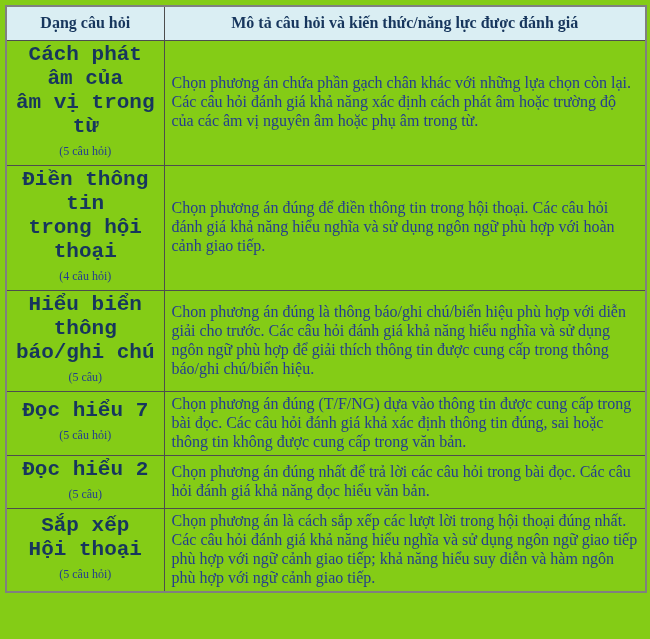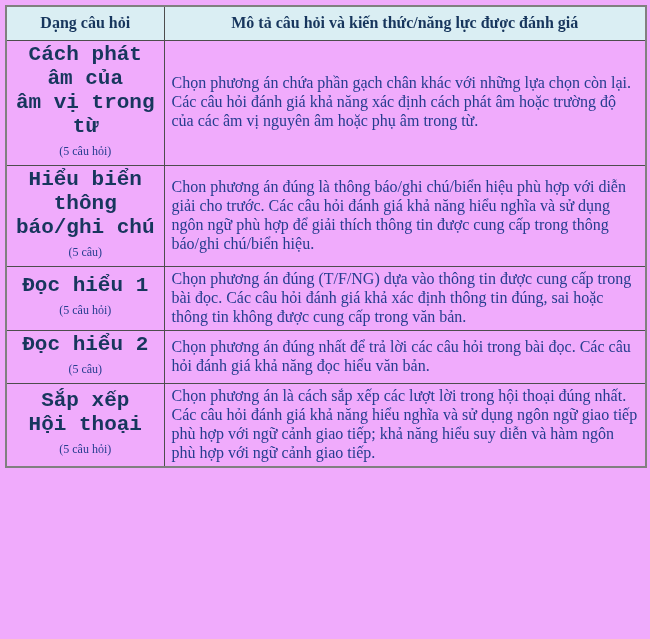--- a/index.html
+++ b/index.html
@@ -4,21 +4,21 @@
 <style>
   html, body {
     margin: 0;
     padding: 0;
     background: #ffffff;
     width: 650px;
   }
   .page {
     width: 650px;
     height: 639px;
-    background: #f0abfc;
+    background: #84cc16;
     box-sizing: border-box;
     padding: 5px;
     font-family: "Liberation Serif", serif;
   }
   table.qtable {
     width: 640px;
     border-collapse: collapse;
     border: 2px solid #808080;
     table-layout: fixed;
   }
@@ -85,29 +85,37 @@
       <tr>
         <td class="type-cell">
           <div class="type-title">Cách phát âm của
 âm vị trong từ</div>
           <div class="type-count">(5 câu hỏi)</div>
         </td>
         <td class="desc-cell">Chọn phương án chứa phần gạch chân khác với những lựa chọn còn lại. Các câu hỏi đánh giá khả năng xác định cách phát âm hoặc trường độ của các âm vị nguyên âm hoặc phụ âm trong từ.</td>
       </tr>
       <tr>
         <td class="type-cell">
+          <div class="type-title">Điền thông tin
+trong hội thoại</div>
+          <div class="type-count">(4 câu hỏi)</div>
+        </td>
+        <td class="desc-cell">Chọn phương án đúng để điền thông tin trong hội thoại. Các câu hỏi đánh giá khả năng hiểu nghĩa và sử dụng ngôn ngữ phù hợp với hoàn cảnh giao tiếp.</td>
+      </tr>
+      <tr>
+        <td class="type-cell">
           <div class="type-title">Hiểu biển
 thông báo/ghi chú</div>
           <div class="type-count">(5 câu)</div>
         </td>
         <td class="desc-cell">Chon phương án đúng là thông báo/ghi chú/biển hiệu phù hợp với diễn giải cho trước. Các câu hỏi đánh giá khả năng hiểu nghĩa và sử dụng ngôn ngữ phù hợp để giải thích thông tin được cung cấp trong thông báo/ghi chú/biển hiệu.</td>
       </tr>
       <tr>
         <td class="type-cell">
-          <div class="type-title">Đọc hiểu 1</div>
+          <div class="type-title">Đọc hiểu 7</div>
           <div class="type-count">(5 câu hỏi)</div>
         </td>
         <td class="desc-cell">Chọn phương án đúng (T/F/NG) dựa vào thông tin được cung cấp trong bài đọc. Các câu hỏi đánh giá khả xác định thông tin đúng, sai hoặc thông tin không được cung cấp trong văn bản.</td>
       </tr>
       <tr>
         <td class="type-cell">
           <div class="type-title">Đọc hiểu 2</div>
           <div class="type-count">(5 câu)</div>
         </td>
         <td class="desc-cell">Chọn phương án đúng nhất để trả lời các câu hỏi trong bài đọc. Các câu hỏi đánh giá khả năng đọc hiểu văn bản.</td>

